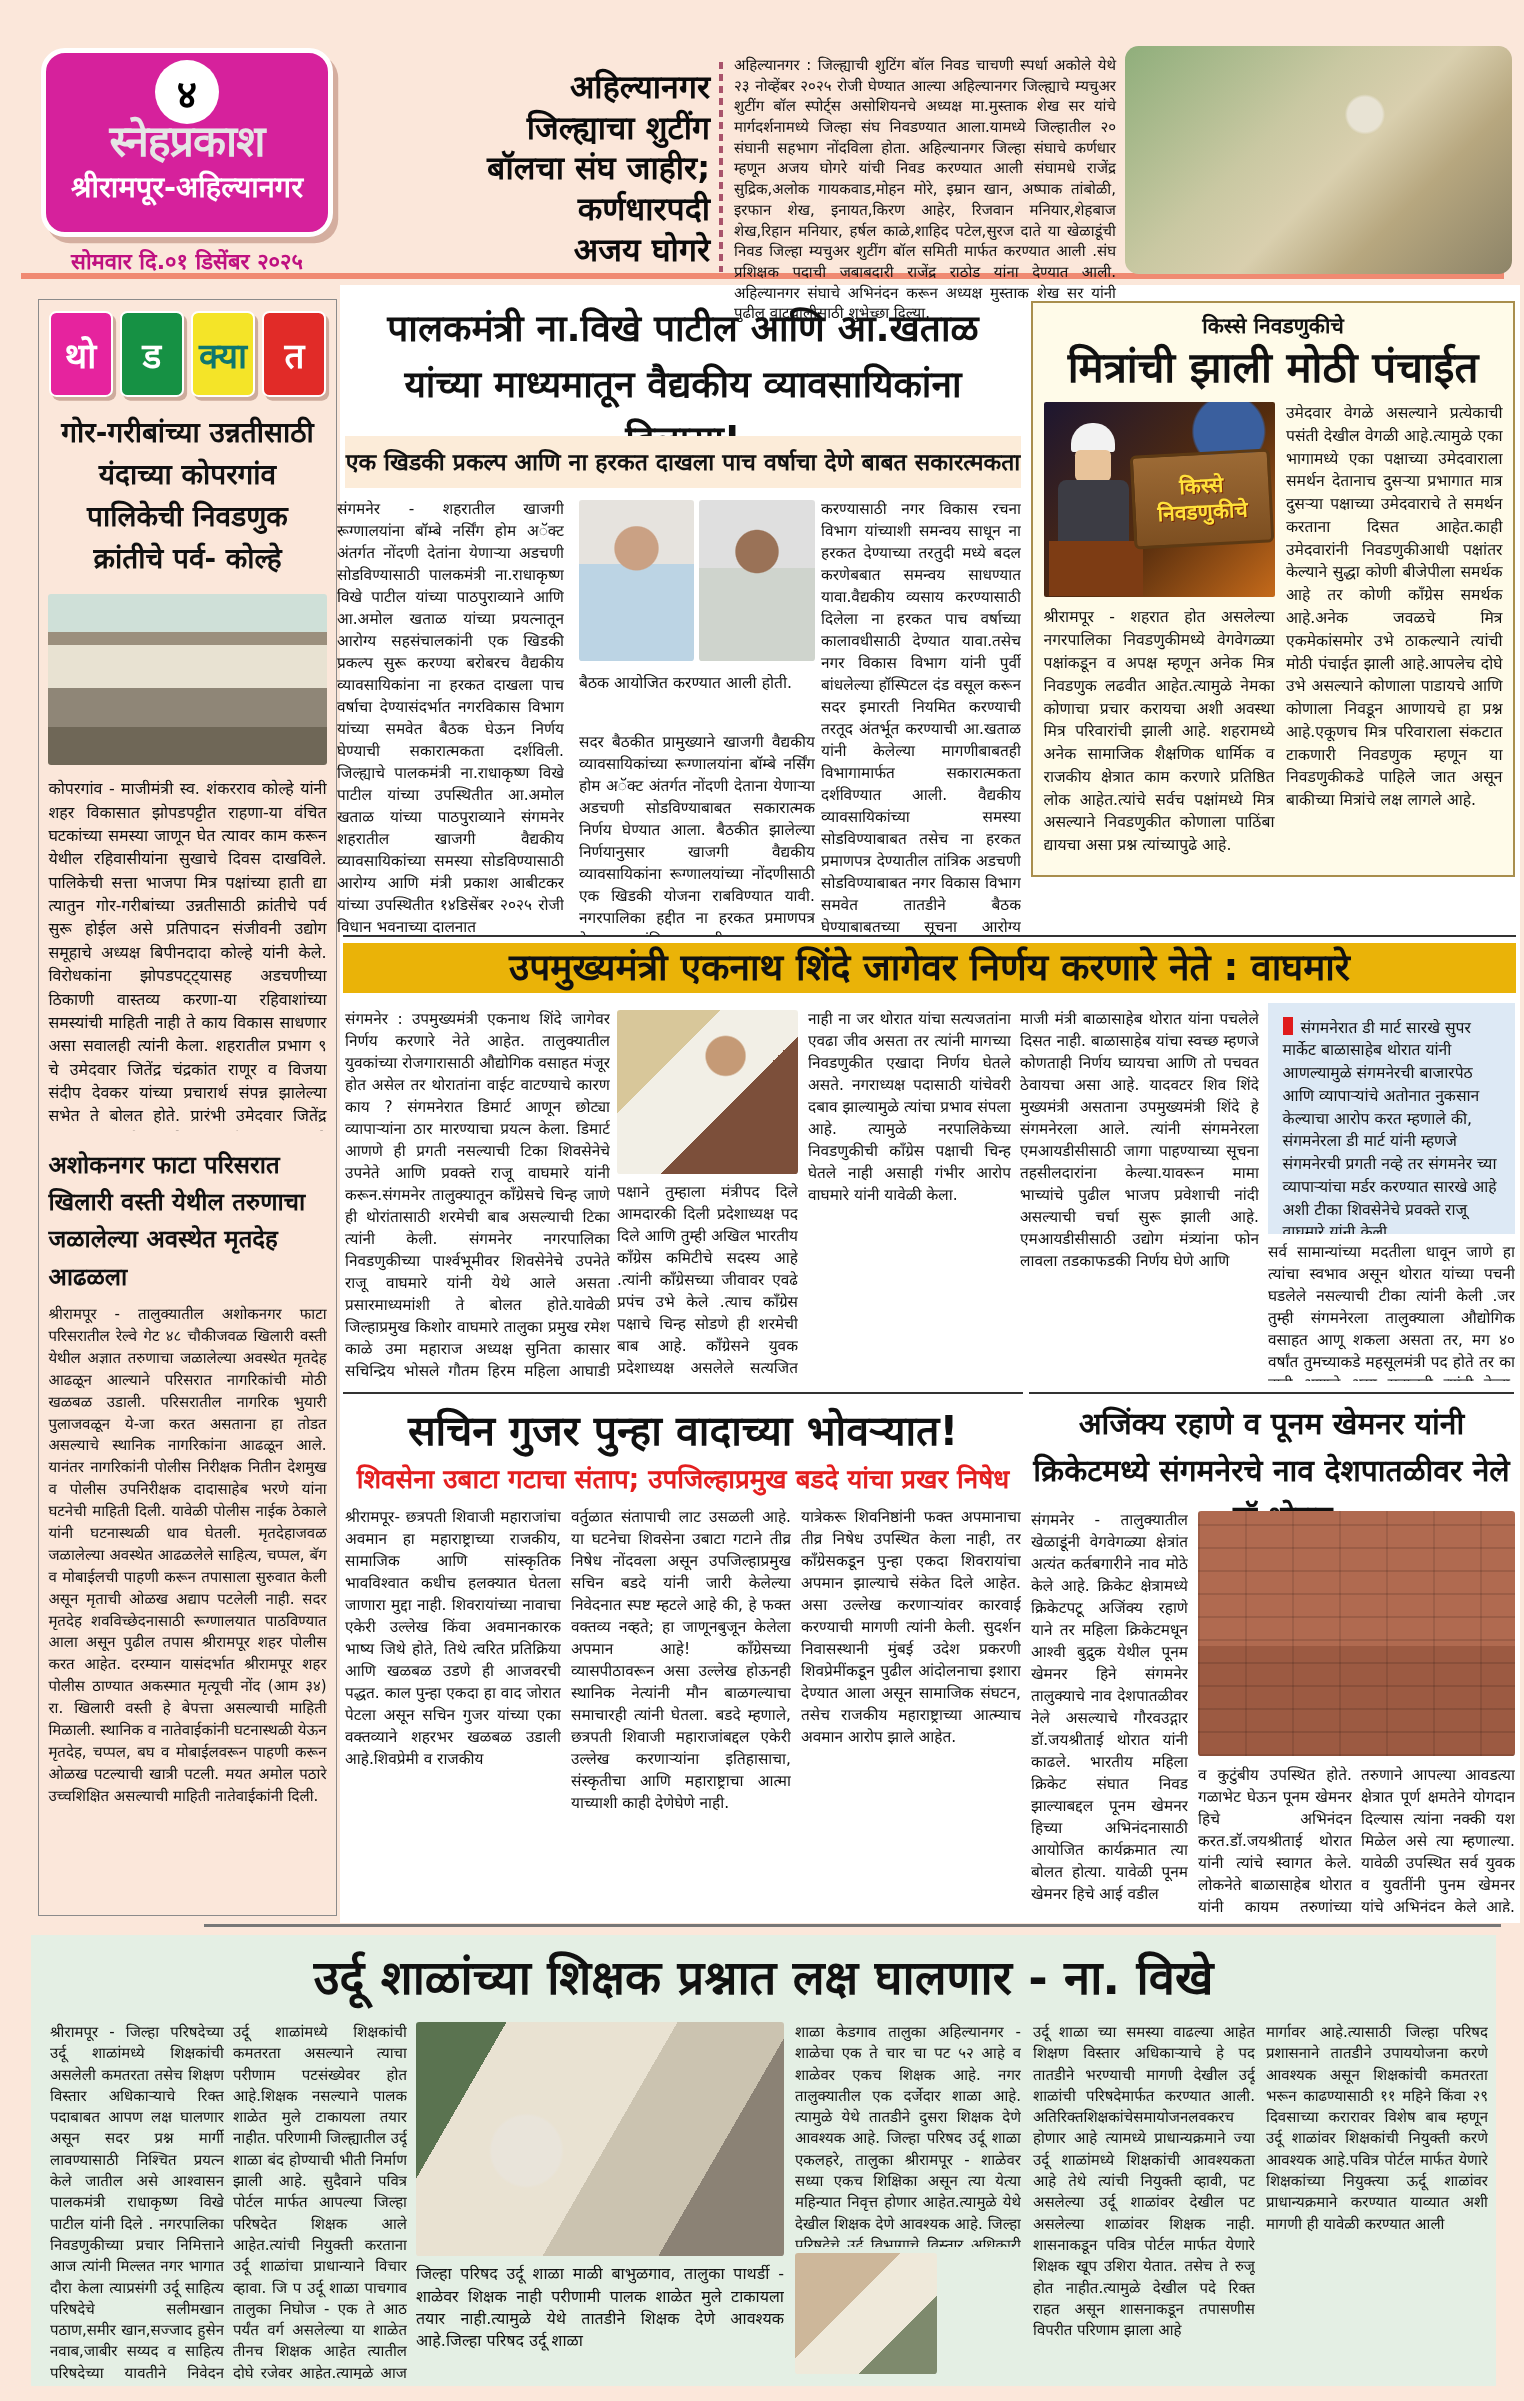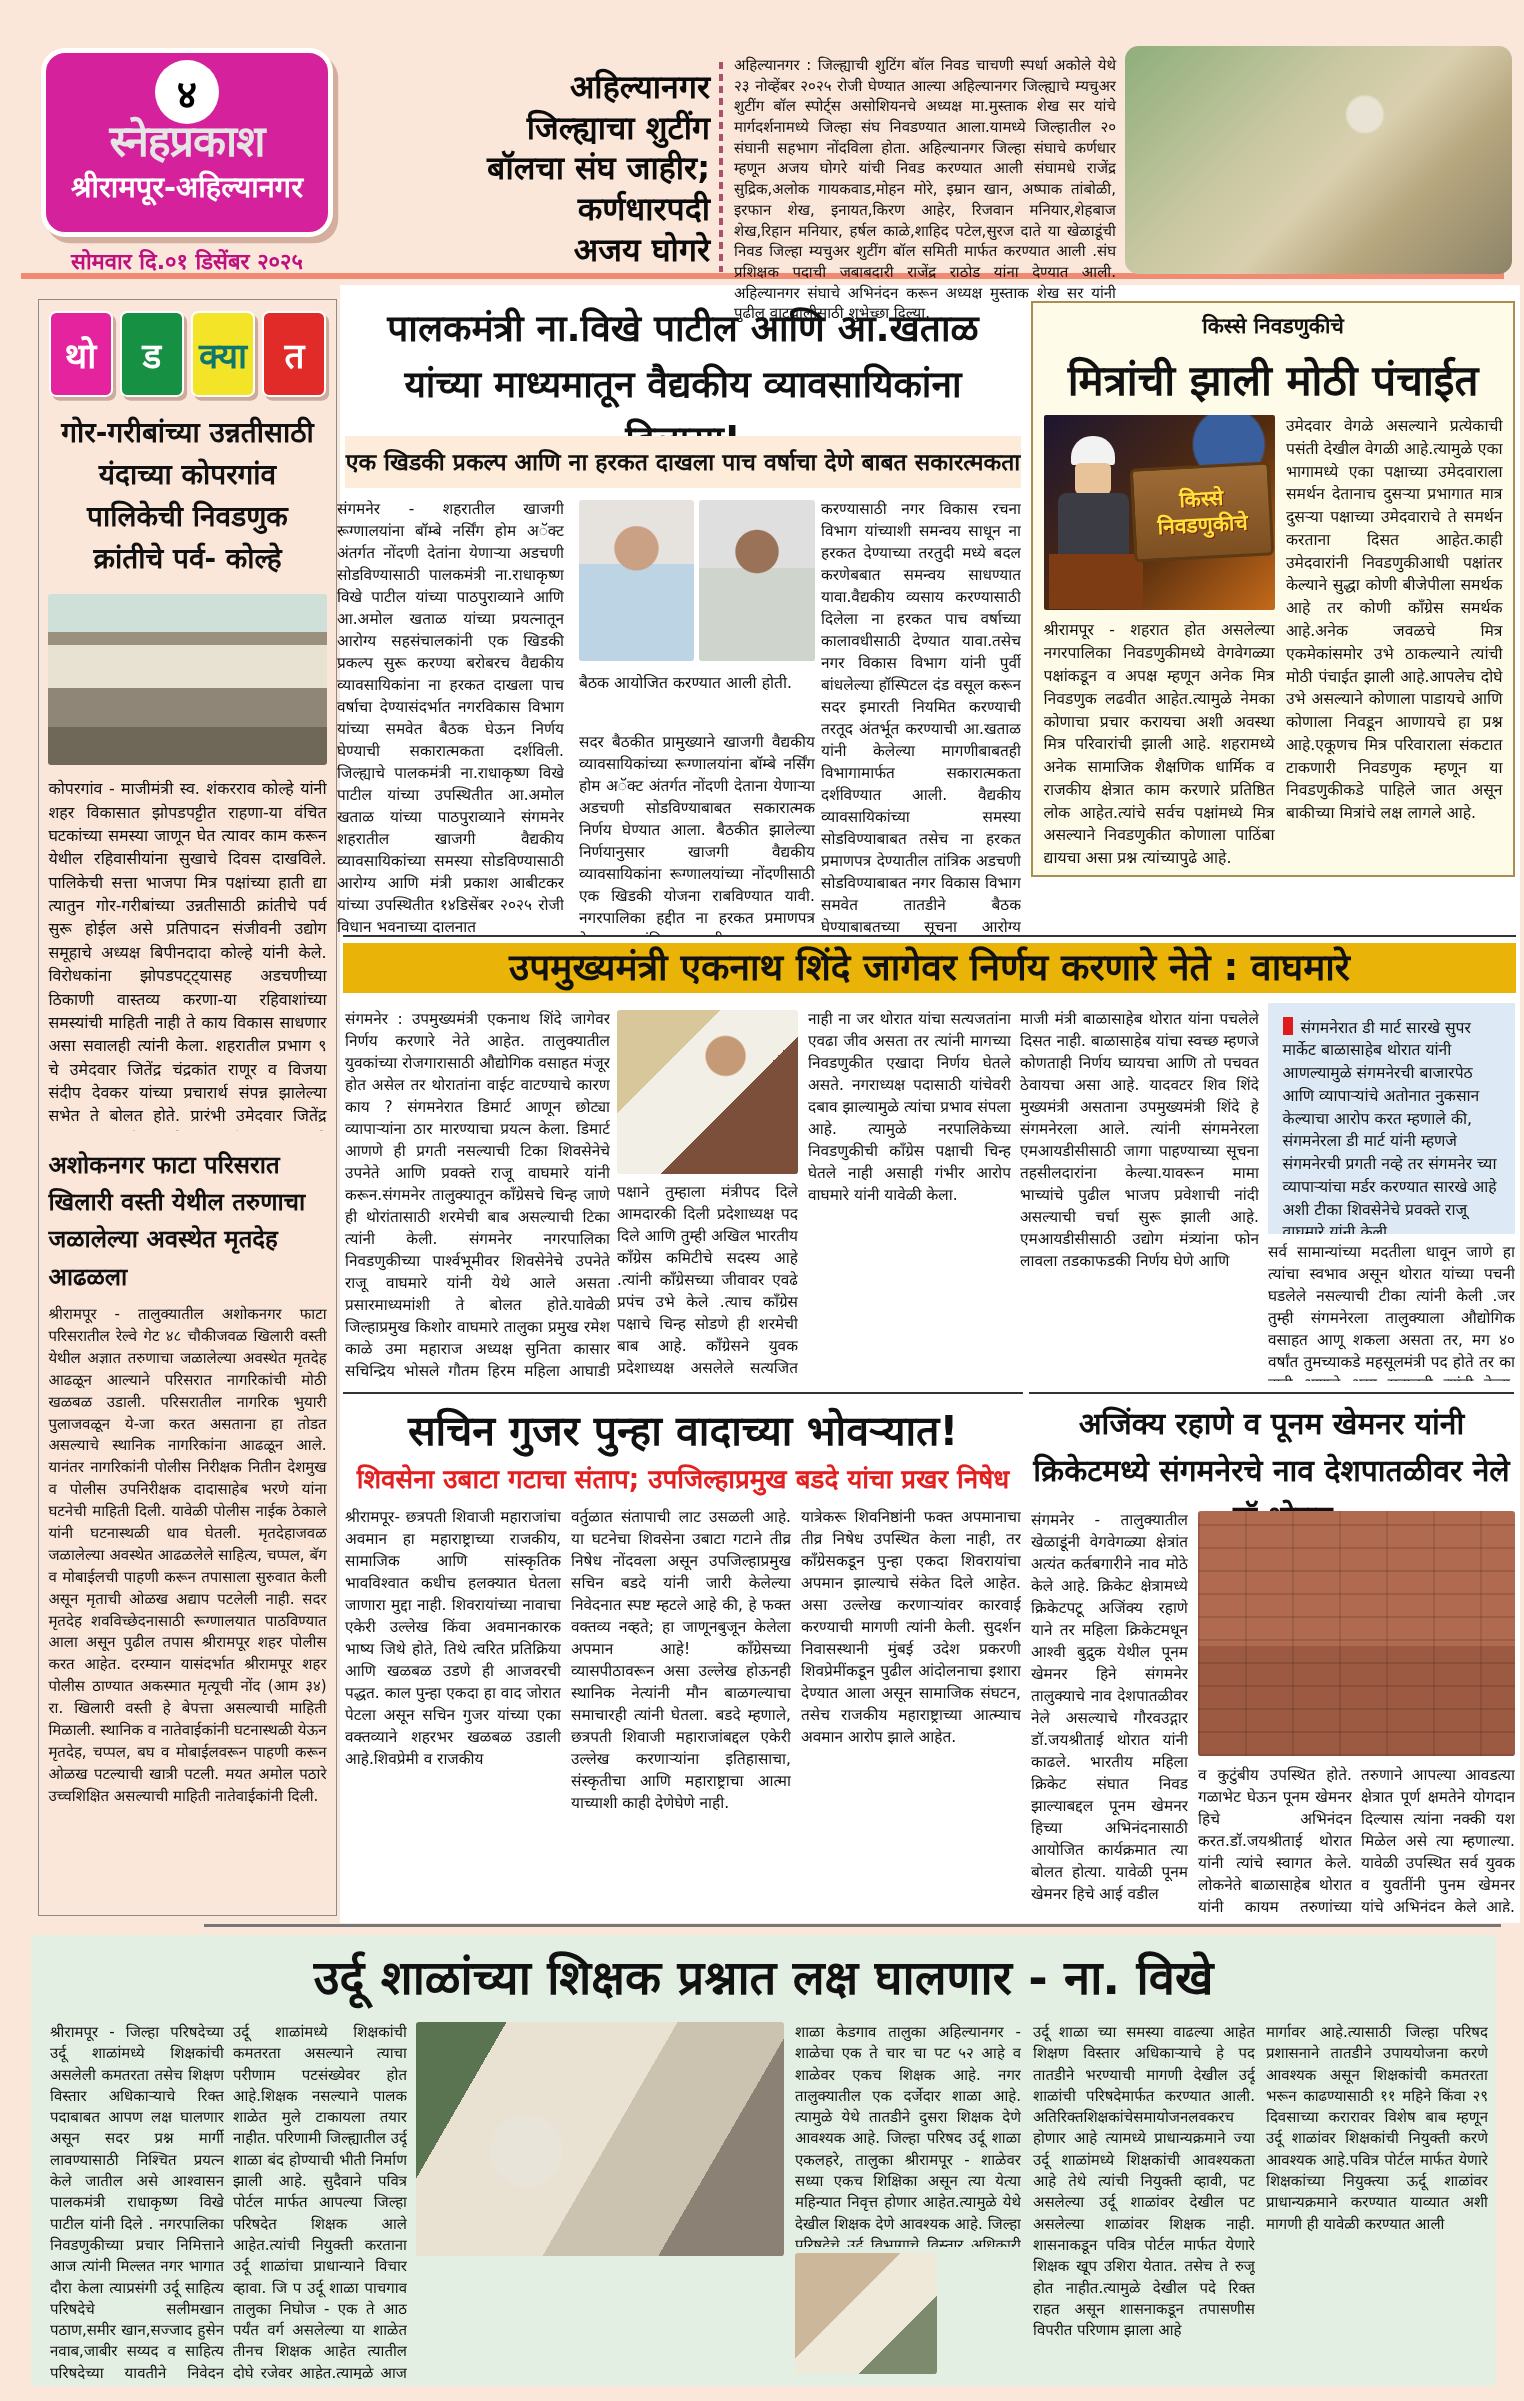--- a/index.html
+++ b/index.html
@@ -48,21 +48,21 @@
   .palak-photo1{left:579px;top:500px;width:115px;height:161px;
     background:radial-gradient(circle at 50% 30%,#caa184 0 17%,rgba(0,0,0,0) 18%),linear-gradient(180deg,#e6e3de 0 40%,#bcd4e4 40%);}
   .palak-photo2{left:699px;top:500px;width:116px;height:161px;
     background:radial-gradient(circle at 50% 32%,#9a7257 0 17%,rgba(0,0,0,0) 18%),linear-gradient(180deg,#dfdfdf 0 42%,#cfd4cd 42%);}
   .palak-caption{left:579px;top:672px;width:236px;height:56px;font-size:15.7px;line-height:1.4;}
   .palak-mid{left:579px;top:731px;width:236px;height:205px;}
   .palak-col3{left:821px;top:498px;width:200px;height:438px;}
   
   .kisse-box{left:1031px;top:301px;width:484px;height:576px;background:#fffbe9;border:2.6px double #a98e4d;padding:8.4px 10.5px;}
   .kisse-kicker{text-align:center;font-weight:800;font-size:21px;}
-  .kisse-headline{text-align:center;font-weight:800;font-size:42px;line-height:1.15;margin-top:18px;}
+  .kisse-headline{text-align:center;font-weight:800;font-size:42px;line-height:1.15;margin-top:5px;}
   .kisse-row{display:flex;gap:11.5px;margin-top:9.4px;}
   .kisse-left{width:231px;}
   .kisse-right{width:219px;}
   .kisse-img{position:relative;width:231px;height:195px;border-radius:2.1px;overflow:hidden;
     background:radial-gradient(circle at 80% 15%,#3a5f9e 0 14%,rgba(0,0,0,0) 15%),linear-gradient(135deg,#1d1630,#542c0e 55%,#c56a1a);}
   .fig-head{position:absolute;left:27px;top:21px;width:44px;height:29px;background:#f2f2f2;border-radius:21px 21px 3.1px 3.1px;}
   .fig-face{position:absolute;left:31px;top:48px;width:36px;height:31px;background:#e8c39a;border-radius:5.2px;}
   .fig-body{position:absolute;left:14.6px;top:78px;width:71px;height:73px;background:#3c3c44;border-radius:8.4px 8.4px 0 0;}
   .fig-podium{position:absolute;left:5.2px;top:139px;width:94px;height:55px;background:#7d3c14;}
   .kisse-board{position:absolute;left:88px;top:50px;width:134px;height:88px;background:linear-gradient(180deg,#9c6a35,#7d4f21);
@@ -215,20 +215,21 @@
   <div class="abs ajinkya-b1 bodycol clip">व कुटुंबीय उपस्थित होते. गळाभेट घेऊन पूनम खेमनर हिचे अभिनंदन करत.डॉ.जयश्रीताई थोरात यांनी त्यांचे स्वागत केले. लोकनेते बाळासाहेब थोरात यांनी कायम तरुणांच्या पाठीशी राहून त्यांना संधी मिळावी म्हणून प्रयत्न केले आहेत असेही त्या म्हणाल्या.</div>
   <div class="abs ajinkya-b2 bodycol clip">तरुणाने आपल्या आवडत्या क्षेत्रात पूर्ण क्षमतेने योगदान दिल्यास त्यांना नक्की यश मिळेल असे त्या म्हणाल्या. यावेळी उपस्थित सर्व युवक व युवतींनी पुनम खेमनर यांचे अभिनंदन केले आहे. हेच आपले वैभव असून प्रत्येक खेळाडूने प्रेरणा घ्यावी असे आवाहनही त्यांनी केले.</div>
 
   <div class="abs rule-urdu"></div>
   <div class="abs urdu-band"></div>
   <div class="abs urdu-headline">उर्दू शाळांच्या शिक्षक प्रश्नात लक्ष घालणार - ना. विखे</div>
   <div class="abs urdu-c1 urdu-col clip">श्रीरामपूर - जिल्हा परिषदेच्या उर्दू शाळांमध्ये शिक्षकांची असलेली कमतरता तसेच शिक्षण विस्तार अधिकाऱ्याचे रिक्त पदाबाबत आपण लक्ष घालणार असून सदर प्रश्न मार्गी लावण्यासाठी निश्चित प्रयत्न केले जातील असे आश्वासन पालकमंत्री राधाकृष्ण विखे पाटील यांनी दिले . नगरपालिका निवडणुकीच्या प्रचार निमित्ताने आज त्यांनी मिल्लत नगर भागात दौरा केला त्याप्रसंगी उर्दू साहित्य परिषदेचे सलीमखान पठाण,समीर खान,सज्जाद हुसेन नवाब,जाबीर सय्यद व साहित्य परिषदेच्या यावतीने निवेदन नामदार विखे यांना देण्यात आले. या जिल्हा परिषदेच्या</div>
   <div class="abs urdu-c2 urdu-col clip">उर्दू शाळांमध्ये शिक्षकांची कमतरता असल्याने त्याचा परीणाम पटसंख्येवर होत आहे.शिक्षक नसल्याने पालक शाळेत मुले टाकायला तयार नाहीत. परिणामी जिल्ह्यातील उर्दू शाळा बंद होण्याची भीती निर्माण झाली आहे. सुदैवाने पवित्र पोर्टल मार्फत आपल्या जिल्हा परिषदेत शिक्षक आले आहेत.त्यांची नियुक्ती करताना उर्दू शाळांचा प्राधान्याने विचार व्हावा. जि प उर्दू शाळा पाचगाव तालुका निघोज - एक ते आठ पर्यंत वर्ग असलेल्या या शाळेत तीनच शिक्षक आहेत त्यातील दोघे रजेवर आहेत.त्यामुळे आज मध्ये गावांनी या शाळेचा प्रश्न आज मांडला होता.त्यामुळे या दोन्ही रजेवर आहे आणि ती दोन्ही शिक्षक देणे आवश्यक आहे.जिल्हा परिषद उर्दू</div>
   <div class="abs urdu-photoblock">
     <div class="urdu-photo1 photo"></div>
+    <div class="urdu-photo-text">जिल्हा परिषद उर्दू शाळा माळी बाभुळगाव, तालुका पाथर्डी - शाळेवर शिक्षक नाही परीणामी पालक शाळेत मुले टाकायला तयार नाही.त्यामुळे येथे तातडीने शिक्षक देणे आवश्यक आहे.जिल्हा परिषद उर्दू शाळा</div>
   </div>
   <div class="abs urdu-c4">
     <div class="txt urdu-col">शाळा केडगाव तालुका अहिल्यानगर - शाळेचा एक ते चार चा पट ५२ आहे व शाळेवर एकच शिक्षक आहे. नगर तालुक्यातील एक दर्जेदार शाळा आहे. त्यामुळे येथे तातडीने दुसरा शिक्षक देणे आवश्यक आहे. जिल्हा परिषद उर्दू शाळा एकलहरे, तालुका श्रीरामपूर - शाळेवर सध्या एकच शिक्षिका असून त्या येत्या महिन्यात निवृत्त होणार आहेत.त्यामुळे येथे देखील शिक्षक देणे आवश्यक आहे. जिल्हा परिषदेचे उर्दू विभागाचे विस्तार अधिकारी रमजान पठाण</div>
     <div class="urdu-photo2 photo"></div>
   </div>
   <div class="abs urdu-c5 urdu-col clip">उर्दू शाळा च्या समस्या वाढल्या आहेत शिक्षण विस्तार अधिकाऱ्याचे हे पद तातडीने भरण्याची मागणी देखील उर्दू शाळांची परिषदेमार्फत करण्यात आली. अतिरिक्तशिक्षकांचेसमायोजनलवकरच होणार आहे त्यामध्ये प्राधान्यक्रमाने ज्या उर्दू शाळांमध्ये शिक्षकांची आवश्यकता आहे तेथे त्यांची नियुक्ती व्हावी, पट असलेल्या उर्दू शाळांवर देखील पट असलेल्या शाळांवर शिक्षक नाही. शासनाकडून पवित्र पोर्टल मार्फत येणारे शिक्षक खूप उशिरा येतात. तसेच ते रुजू होत नाहीत.त्यामुळे देखील पदे रिक्त राहत असून शासनाकडून तपासणीस विपरीत परिणाम झाला आहे</div>
   <div class="abs urdu-c6 urdu-col clip">मार्गावर आहे.त्यासाठी जिल्हा परिषद प्रशासनाने तातडीने उपाययोजना करणे आवश्यक असून शिक्षकांची कमतरता भरून काढण्यासाठी ११ महिने किंवा २९ दिवसाच्या करारावर विशेष बाब म्हणून उर्दू शाळांवर शिक्षकांची नियुक्ती करणे आवश्यक आहे.पवित्र पोर्टल मार्फत येणारे शिक्षकांच्या नियुक्त्या ऊर्दू शाळांवर प्राधान्यक्रमाने करण्यात याव्यात अशी मागणी ही यावेळी करण्यात आली</div>
 
 </div>
 

